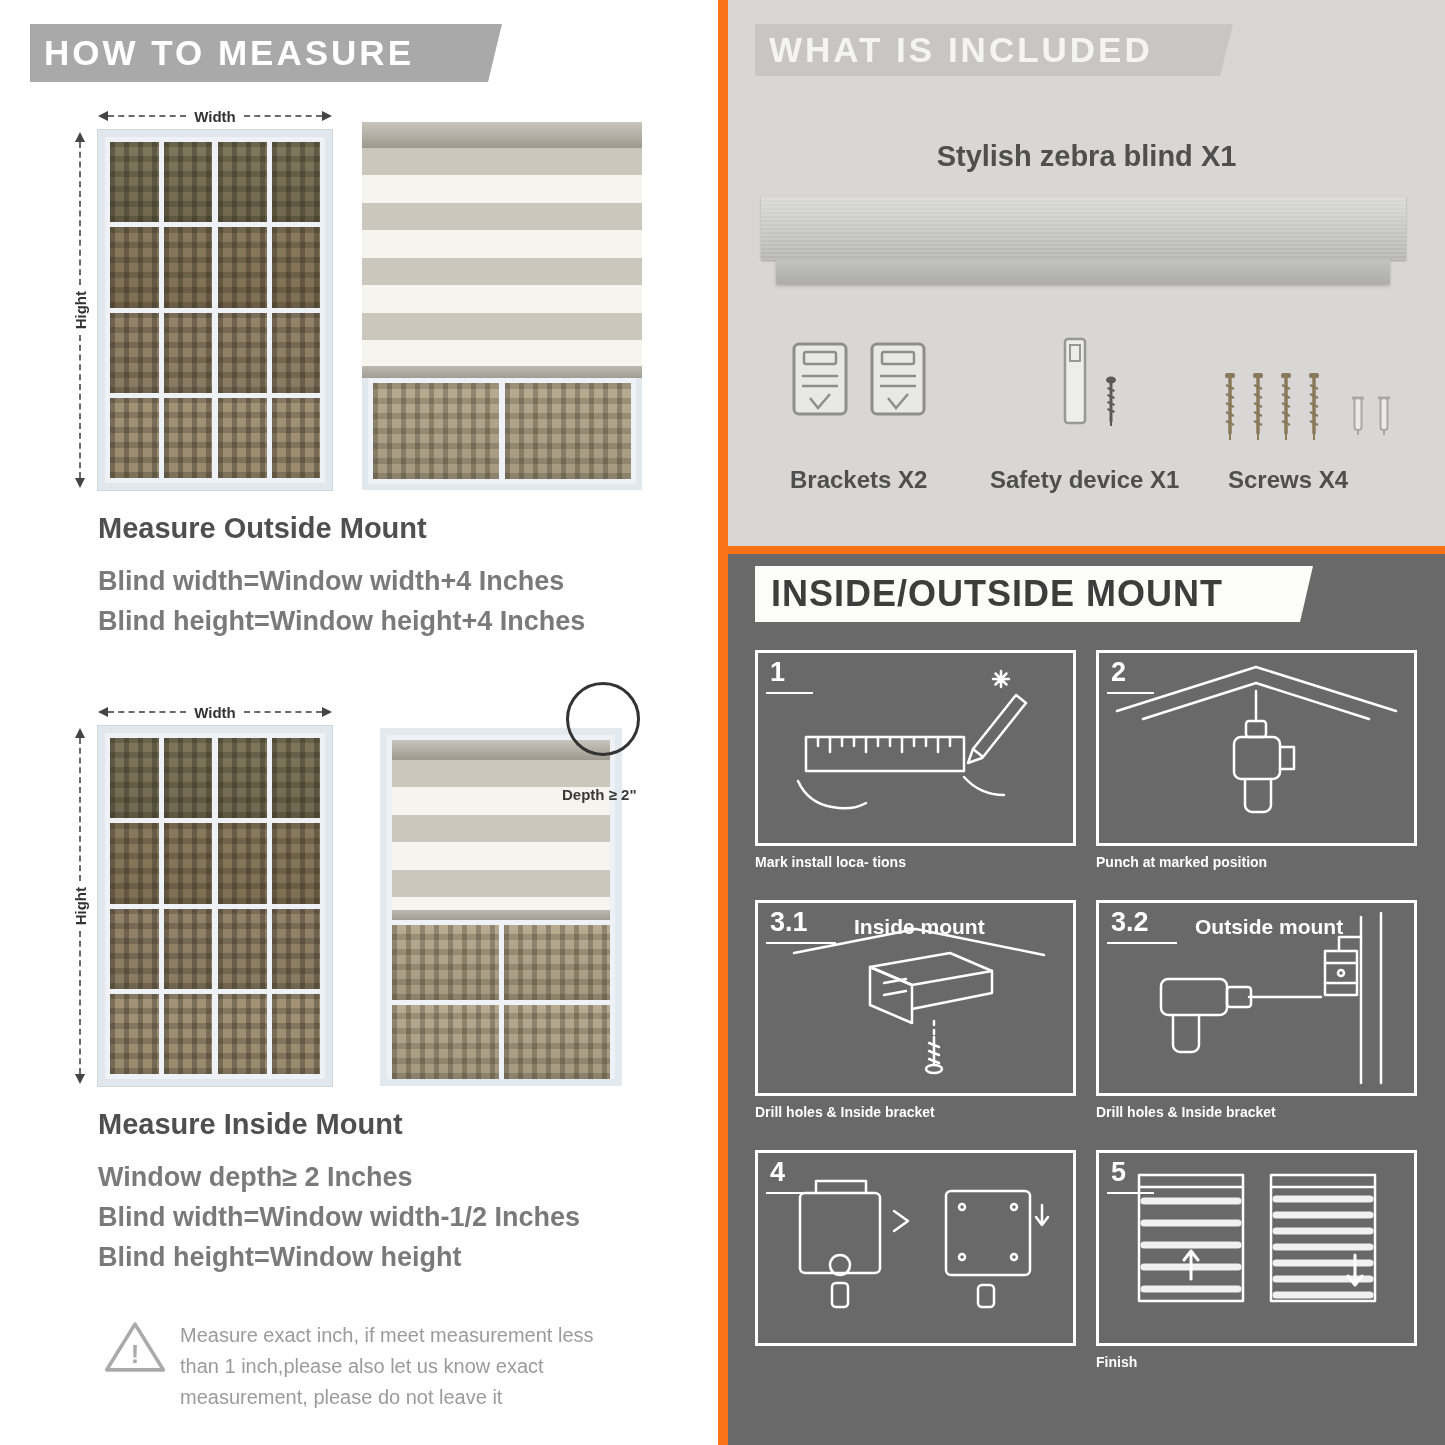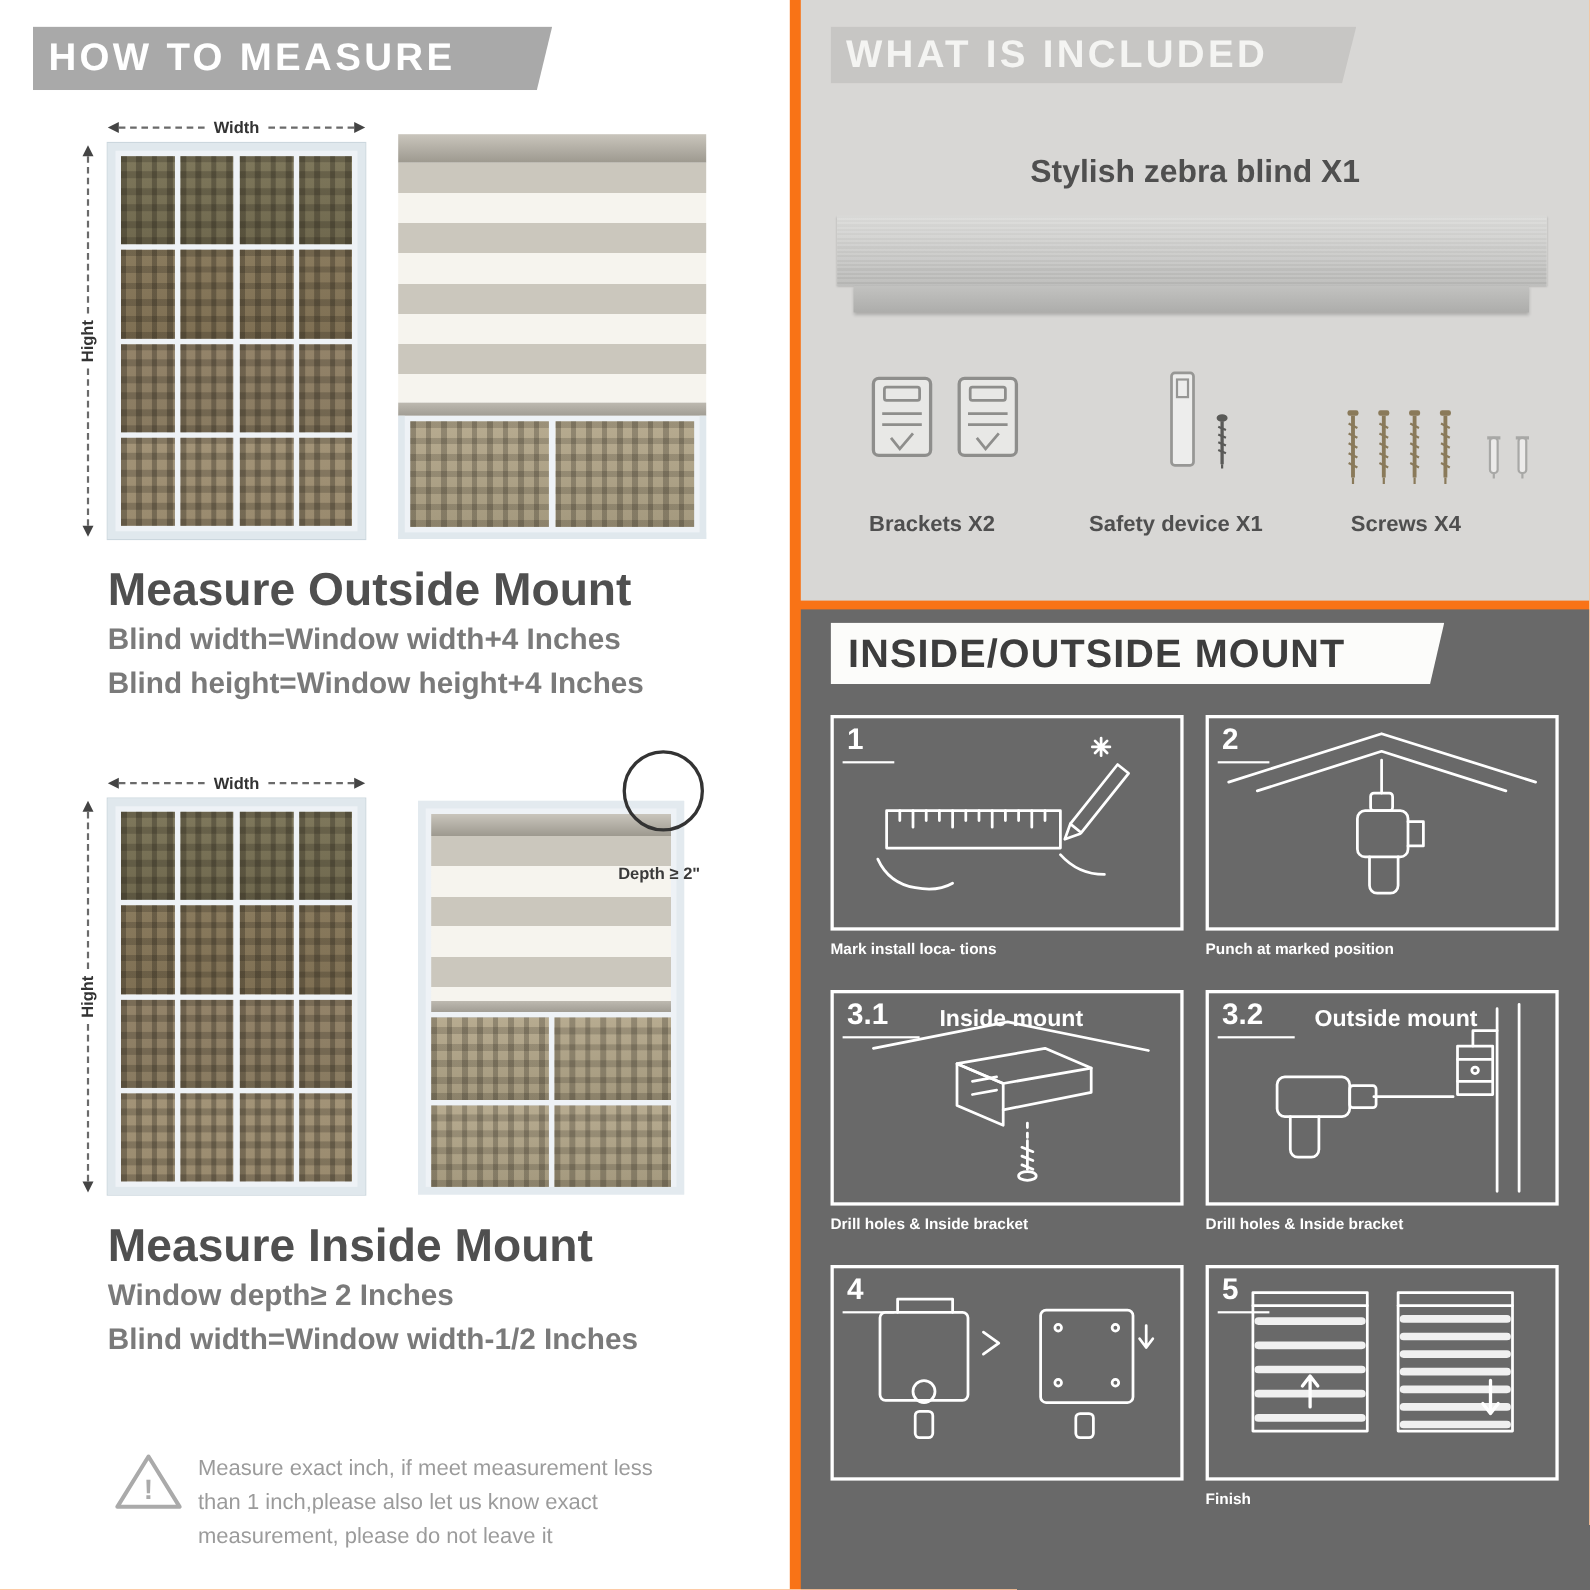--- a/index.html
+++ b/index.html
@@ -54,21 +54,21 @@
   .harrow .dash { flex:1; border-top:2px dashed #6a6a6a; height:0; }
   .harrow .albl { font-size:15px; font-weight:bold; color:#333; padding:0 8px; white-space:nowrap; }
   .tri-l { width:0;height:0;border-top:5px solid transparent;border-bottom:5px solid transparent;border-right:10px solid #444; }
   .tri-r { width:0;height:0;border-top:5px solid transparent;border-bottom:5px solid transparent;border-left:10px solid #444; }
   .varrow { position:absolute; display:flex; flex-direction:column; align-items:center; width:16px; }
   .varrow .dashv { flex:1; border-left:2px dashed #6a6a6a; width:0; }
   .varrow .albl { writing-mode:vertical-rl; transform:rotate(180deg); font-size:15px; font-weight:bold; color:#333; padding:6px 0; }
   .tri-u { width:0;height:0;border-left:5px solid transparent;border-right:5px solid transparent;border-bottom:10px solid #444; }
   .tri-d { width:0;height:0;border-left:5px solid transparent;border-right:5px solid transparent;border-top:10px solid #444; }
 
-  .m-title { position:absolute; font-size:42px; font-weight:bold; color:#4f4f4f; }
+  .m-title { position:absolute; font-size:29px; font-weight:bold; color:#4f4f4f; }
   .m-line  { position:absolute; font-size:27px; font-weight:bold; color:#7a7a7a; }
 
   .warn-icon { position:absolute; }
   .warn-text { position:absolute; font-size:20px; color:#9b9b9b; line-height:1.55; width:448px; }
 
   
   .right { position:absolute; left:728px; top:0; width:717px; height:1445px; }
   .included { position:absolute; left:0; top:0; width:717px; height:546px; background:#d8d7d5; }
   .banner-included {
     position:absolute; left:27px; top:24px; width:478px; height:52px;
@@ -78,21 +78,21 @@
   }
   .blind-name { position:absolute; left:0; top:140px; width:100%; text-align:center; font-size:29px; font-weight:bold; color:#4f4f4f; }
   .rail-main { position:absolute; left:33px; top:196px; width:645px; height:64px;
     background:
       repeating-linear-gradient(0deg, rgba(255,255,255,.14) 0 2px, rgba(0,0,0,0) 2px 4px),
       linear-gradient(180deg,#d9d9d7 0%,#c6c6c4 55%,#b4b4b2 100%);
     box-shadow:0 1px 2px rgba(0,0,0,.25); }
   .rail-sub { position:absolute; left:48px; top:260px; width:614px; height:24px;
     background:linear-gradient(180deg,#c2c2c0,#adadab); box-shadow:0 2px 3px rgba(0,0,0,.2); }
   .icon-row { position:absolute; display:flex; align-items:flex-end; }
-  .inc-label { position:absolute; top:466px; font-size:20px; font-weight:bold; color:#4f4f4f; white-space:nowrap; }
+  .inc-label { position:absolute; top:466px; font-size:24px; font-weight:bold; color:#4f4f4f; white-space:nowrap; }
 
   .mount { position:absolute; left:0; top:554px; width:717px; height:891px; background:#696969; }
   .banner-mount {
     position:absolute; left:27px; top:12px; width:558px; height:56px;
     background:#fcfcfa; color:#3d3d3d; font-size:36px; font-weight:bold; letter-spacing:1px;
     display:flex; align-items:center; padding-left:16px;
     clip-path:polygon(0 0,100% 0,calc(100% - 13px) 100%,0 100%);
   }
   .steps-grid { position:absolute; left:27px; top:96px; width:662px;
     display:grid; grid-template-columns:321px 321px; column-gap:20px; row-gap:16px; }
@@ -212,20 +212,21 @@
         <div class="bpane"></div>
           <div class="bpane"></div>
       </div>
     </div>
     <div class="depth-circle" style="left:566px;top:682px;"></div>
     <div class="depth-label" style="left:562px;top:786px;">Depth ≥ 2"</div>
 
     <div class="m-title" style="left:98px;top:1108px;">Measure Inside Mount</div>
     <div class="m-line" style="left:98px;top:1162px;">Window depth≥ 2 Inches</div>
     <div class="m-line" style="left:98px;top:1202px;">Blind width=Window width-1/2 Inches</div>
+    <div class="m-line" style="left:98px;top:1242px;">Blind height=Window height</div>
 
     <div class="warn-icon" style="left:103px;top:1318px;">
       <svg width="64" height="58" viewBox="0 0 70 62">
         <path d="M35 6 L66 56 H4 Z" fill="none" stroke="#aaaaaa" stroke-width="4" stroke-linejoin="round"></path>
         <text x="35" y="48" text-anchor="middle" font-size="28" font-weight="bold" fill="#aaaaaa">!</text>
       </svg>
     </div>
     <div class="warn-text" style="left:180px;top:1320px;">Measure exact inch, if meet measurement less than 1 inch,please also let us know exact measurement, please do not leave it</div>
   </div>
 

